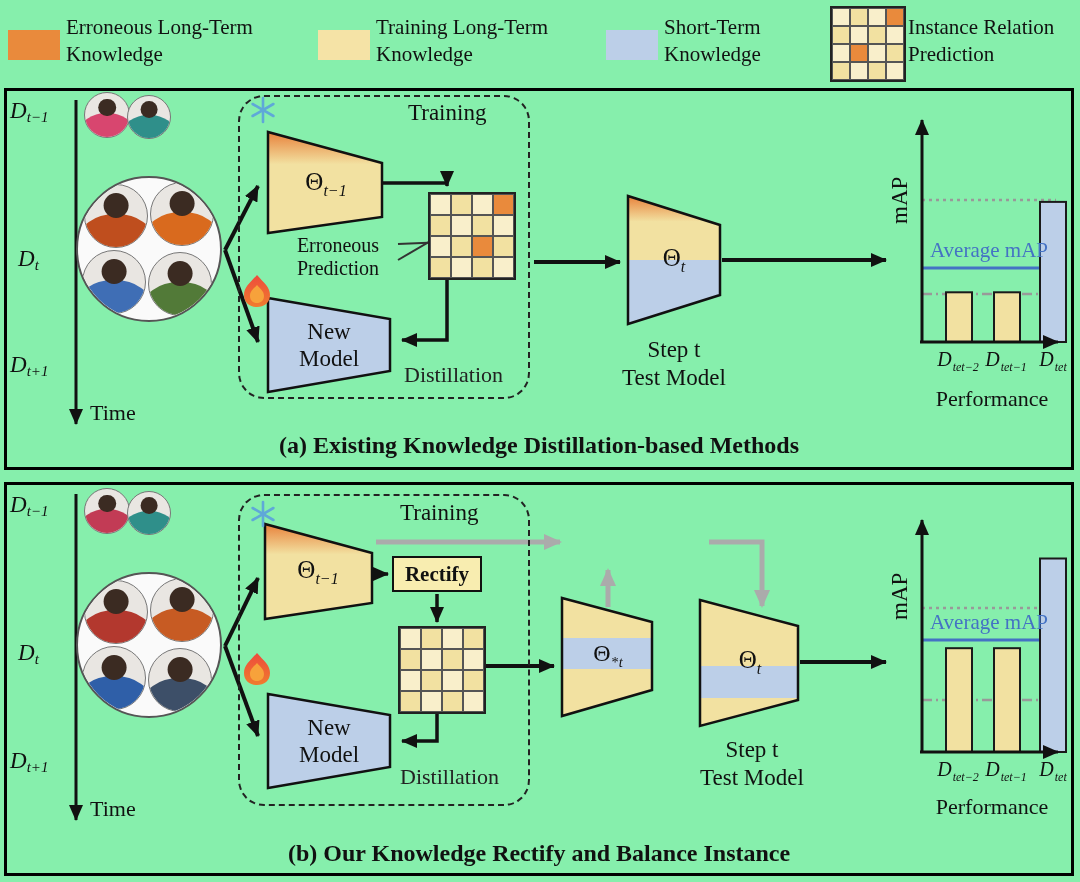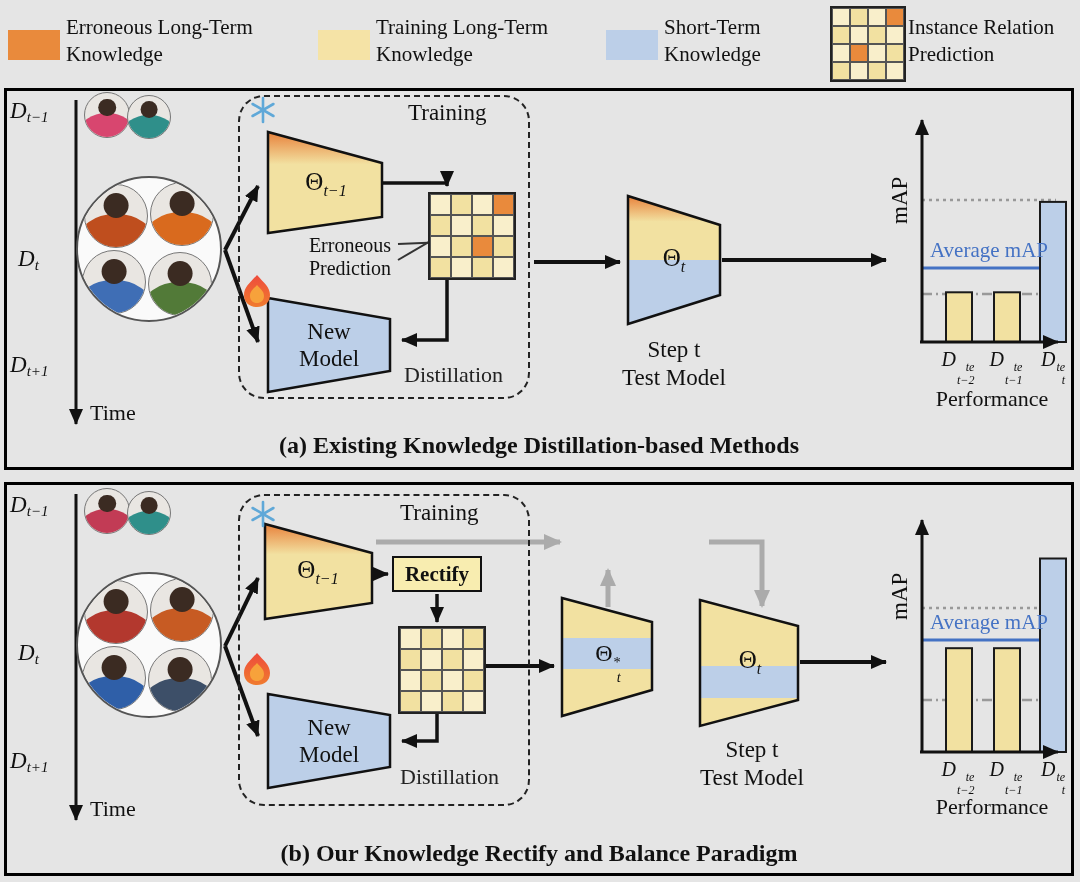--- a/index.html
+++ b/index.html
@@ -1,31 +1,31 @@
 <!DOCTYPE html>
 <html><head>
 <meta charset="utf-8">
 <style>
   html,body{margin:0;padding:0;background:#fff;}
-  .stage{position:relative;width:1080px;height:882px;background:#e5e5e5;
+  .stage{position:relative;width:1080px;height:882px;background:#86efac;
          font-family:"Liberation Serif","DejaVu Serif",serif;color:#111;overflow:hidden;}
   .layer{position:absolute;left:0;top:0;}
   .abs{position:absolute;}
   .panel-frame{position:absolute;border:3px solid #000;box-sizing:border-box;}
   .panel-title{position:absolute;text-align:center;font-weight:bold;font-size:24px;}
   .dashed-box{position:absolute;border:2.5px dashed #222;border-radius:26px;box-sizing:border-box;}
   .lbl{position:absolute;font-size:22px;}
   .lbl-sm{position:absolute;font-size:20px;line-height:23px;text-align:center;}
   .math{white-space:nowrap;}
   .math .base{font-style:italic;font-size:23px;}
   .math sub{font-style:italic;font-size:15px;}
   .theta{position:absolute;font-weight:normal;font-size:25px;white-space:nowrap;}
   .theta .tbase{font-style:normal;}
   .theta sub{font-style:italic;font-size:16px;}
-  .stack{display:inline-flex;flex-direction:column;align-items:flex-end;
+  .stack{display:inline-flex;flex-direction:row;align-items:flex-start;
          font-size:0.60em;line-height:1.02;vertical-align:-0.45em;margin-left:1px;font-style:italic;}
   .two-line{position:absolute;text-align:center;font-size:23px;line-height:27px;}
   .box-btn{position:absolute;display:flex;align-items:center;justify-content:center;
            border:2.5px solid #111;box-sizing:border-box;font-weight:bold;}
   .vtext{position:absolute;writing-mode:vertical-rl;transform:rotate(180deg);
          font-size:23px;line-height:1;}
   .avg-lbl{position:absolute;font-size:21px;color:#4472C4;white-space:nowrap;}
   .bar-lbl{position:absolute;text-align:center;font-size:20px;white-space:nowrap;}
   .leg-text{position:absolute;font-size:21px;line-height:27px;color:#111;}
   .leg-swatch{position:absolute;width:52px;height:30px;}
@@ -230,21 +230,21 @@
     <div class="avatar" style="left: 4px; top: 72px; width: 64px; height: 64px; --shirt: #3F6EB5;"></div>
     <div class="avatar" style="left: 70px; top: 74px; width: 64px; height: 64px; --shirt: #527A38;"></div>
   </div>
 
   <div class="dashed-box" style="left:238px;top:95px;width:292px;height:304px"></div>
   <div class="lbl" style="left:408px;top:100px;font-size:23px">Training</div>
   <div class="lbl" style="left:404px;top:362px;color:#222">Distillation</div>
 
   <div class="theta" style="left:272px;top:168px;width:108px;text-align:center"><span class="tbase">Θ</span><sub>t−1</sub></div>
 
-  <div class="lbl-sm" style="left:287px;top:234px;width:126px">
+  <div class="lbl-sm" style="left:275px;top:234px;width:126px">
     <span>Erroneous</span><br>
     <span>Prediction</span>
   </div>
 
   <div class="rel-grid" style="left: 428px; top: 192px; width: 84px; height: 84px; display: grid; grid-template-columns: repeat(4, 1fr); grid-template-rows: repeat(4, 1fr);">
       <div class="gcell" style="background: rgb(249, 239, 203);"></div>
       <div class="gcell" style="background: rgb(242, 225, 161);"></div>
       <div class="gcell" style="background: rgb(249, 239, 203);"></div>
       <div class="gcell" style="background: rgb(233, 138, 60);"></div>
       <div class="gcell" style="background: rgb(242, 225, 161);"></div>
@@ -283,21 +283,21 @@
         <span>te</span>
         <span>t−1</span>
       </span></div>
   <div class="bar-lbl" style="left:1030px;top:348px;width:46px"><i>D</i><span class="stack">
         <span>te</span>
         <span>t</span>
       </span></div>
   <div class="bar-lbl" style="left:912px;top:386px;width:160px;font-size:22px">Performance</div>
 
   <div class="panel-frame" style="left:4px;top:482px;width:1070px;height:394px"></div>
-  <div class="panel-title" style="left:4px;top:840px;width:1070px">(b) Our Knowledge Rectify and Balance Paradigm</div>
+  <div class="panel-title" style="left:4px;top:840px;width:1070px">(b) Our Knowledge Rectify and Balance Instance</div>
 
   <div class="abs math" style="left:10px;top:492px"><span class="base">D</span><sub>t−1</sub></div>
   <div class="abs math" style="left:18px;top:640px"><span class="base">D</span><sub>t</sub></div>
   <div class="abs math" style="left:10px;top:748px"><span class="base">D</span><sub>t+1</sub></div>
   <div class="lbl" style="left:90px;top:796px">Time</div>
 
   <div class="avatar" style="left: 84px; top: 488px; width: 46px; height: 46px; --shirt: #C23B55;"></div>
   <div class="avatar" style="left: 127px; top: 491px; width: 44px; height: 44px; --shirt: #2F8F8A;"></div>
   <div class="big-circle" style="left:76px;top:572px;width:146px;height:146px">
     <div class="avatar" style="left: 6px; top: 6px; width: 64px; height: 64px; --shirt: #B3382E;"></div>

